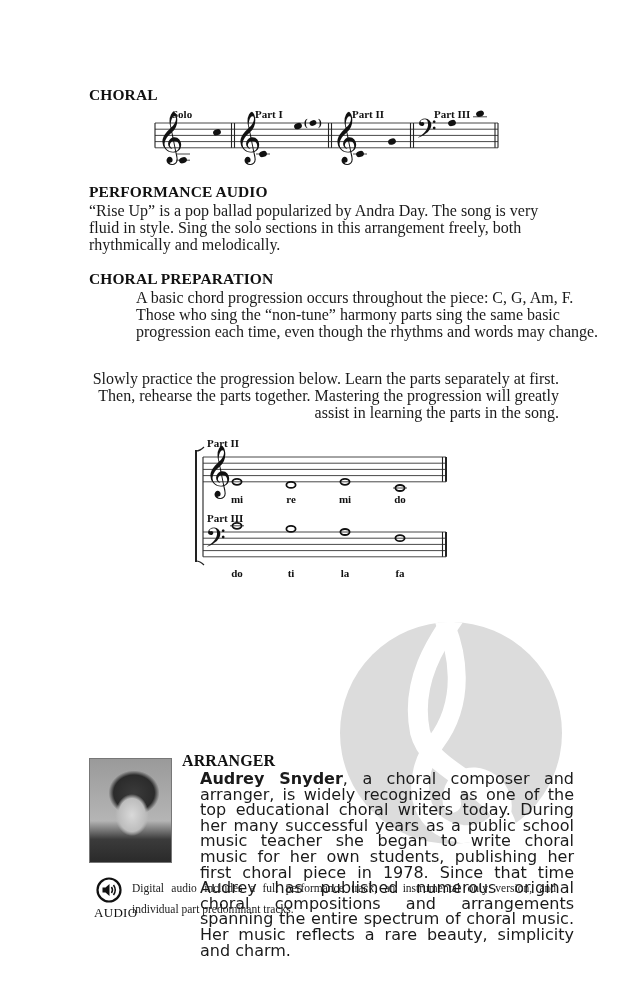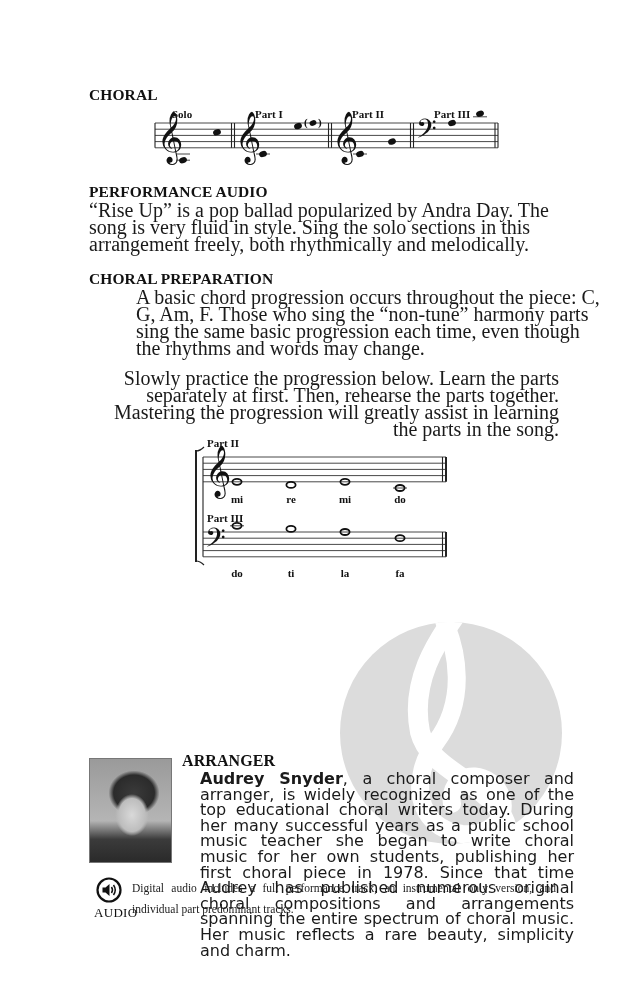--- a/index.html
+++ b/index.html
@@ -1,20 +1,20 @@
 <!DOCTYPE html>
 <html><head>
   <meta charset="utf-8">
   <style>
     html, body { margin: 0; padding: 0; background: #ffffff; }
     body { width: 640px; height: 995px; position: relative; overflow: hidden; color: #1a1a1a; }
     .abs { position: absolute; }
 
     .heading { font-family: "Liberation Serif", serif; font-weight: bold; font-size: 15.5px; letter-spacing: 0.1px; color: #111; }
-    .body-text { font-family: "Liberation Serif", serif; font-size: 20px; line-height: 17px; color: #1a1a1a; }
+    .body-text { font-family: "Liberation Serif", serif; font-size: 16px; line-height: 17px; color: #1a1a1a; }
 
     #watermark { left: 340px; top: 622px; width: 222px; height: 222px; border-radius: 50%; background: #dcdcdc; overflow: hidden; }
 
     #ranges-svg, #prog-svg { position: absolute; overflow: visible; }
     .staff-line { stroke: #333; stroke-width: 0.9; }
     .bar { stroke: #222; stroke-width: 1.1; }
     .bar-thick { stroke: #222; stroke-width: 2; }
     .note { fill: #111; }
     .note-hollow { fill: none; stroke: #111; stroke-width: 1.8; }
     .clef { font-family: "DejaVu Sans", sans-serif; fill: #111; }

